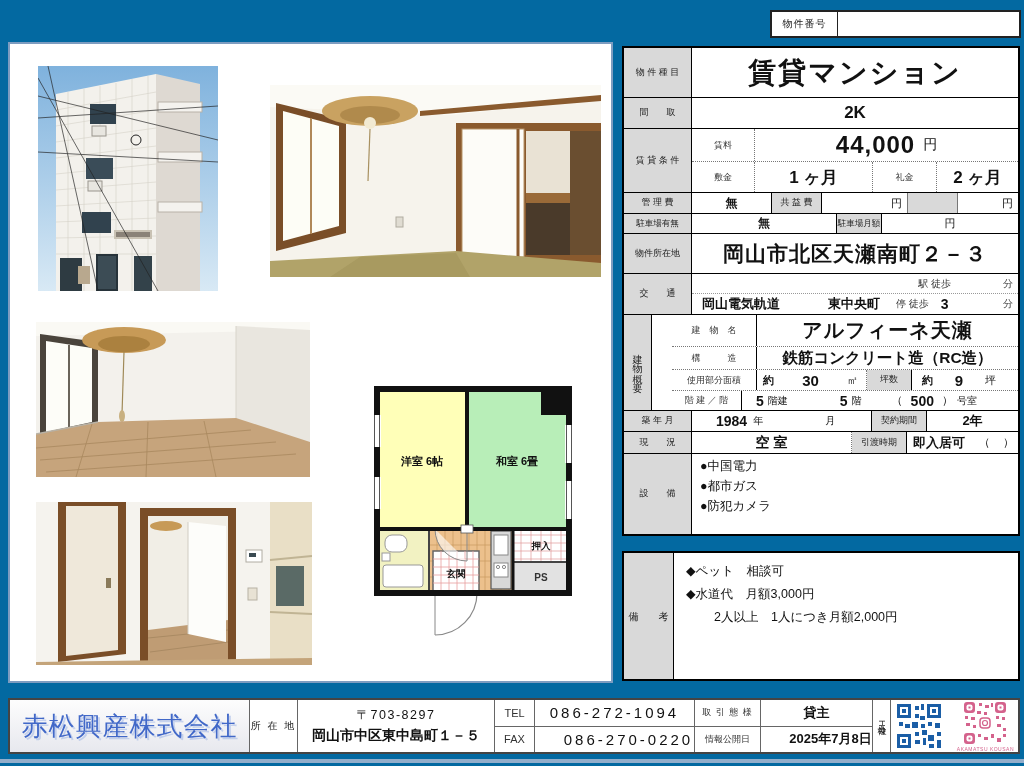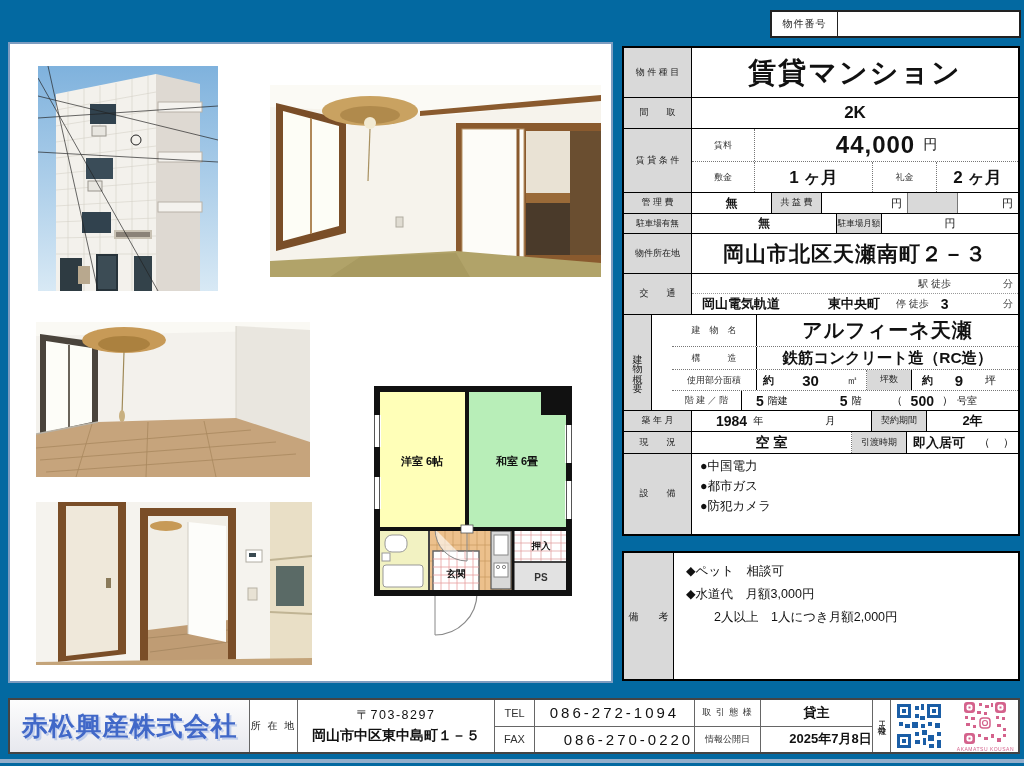--- a/index.html
+++ b/index.html
@@ -38,21 +38,21 @@
   
   #remarks { left:622px; top:551px; width:398px; height:130px; border:2px solid #000; display:flex; background:#fff; }
   #remarks .lbl { width:50px; font-size:10px; }
   #remarks .rem-body { flex:1; padding:7px 6px 0 12px; }
   .rem-line { font-size:12.5px; line-height:23px; white-space:pre; }
   .rem-indent { padding-left:28px; }
 
   
   #footer { left:8px; top:698px; width:1012px; height:56px; border:2px solid #444; display:flex; background:#fff; }
   .fcell { border-right:1px solid #666; display:flex; align-items:center; justify-content:center; }
-  #company-name { width:240px; background:linear-gradient(180deg,#fdfdfd,#e7e8ee); font-size:26px; font-weight:bold; color:#4168c8; letter-spacing:1px; text-shadow:2px 2px 0 rgba(130,160,225,0.40); }
+  #company-name { width:240px; background:linear-gradient(180deg,#fdfdfd,#e7e8ee); font-size:26px; font-weight:normal; color:#4168c8; letter-spacing:1px; text-shadow:2px 2px 0 rgba(130,160,225,0.40); }
   #f-addr-lbl { width:48px; font-size:10px; letter-spacing:2px; color:#222; }
   #f-addr { width:197px; flex-direction:column; line-height:1.5; }
   #f-postal { font-size:12.5px; letter-spacing:1.5px; }
   #f-addr-val { font-size:14px; font-weight:bold; }
   .stack2 { display:flex; flex-direction:column; }
   .half { flex:1; display:flex; align-items:stretch; }
   .half + .half { border-top:1px solid #666;gap:28px; }
   #f-telfax { width:200px; }
   .tf-lbl { width:40px; display:flex; align-items:center; justify-content:center; font-size:11px; color:#333; border-right:1px solid #666; }
   .tf-num { flex:1; display:flex; align-items:center; justify-content:center; font-size:15px; letter-spacing:3px; color:#111; }

